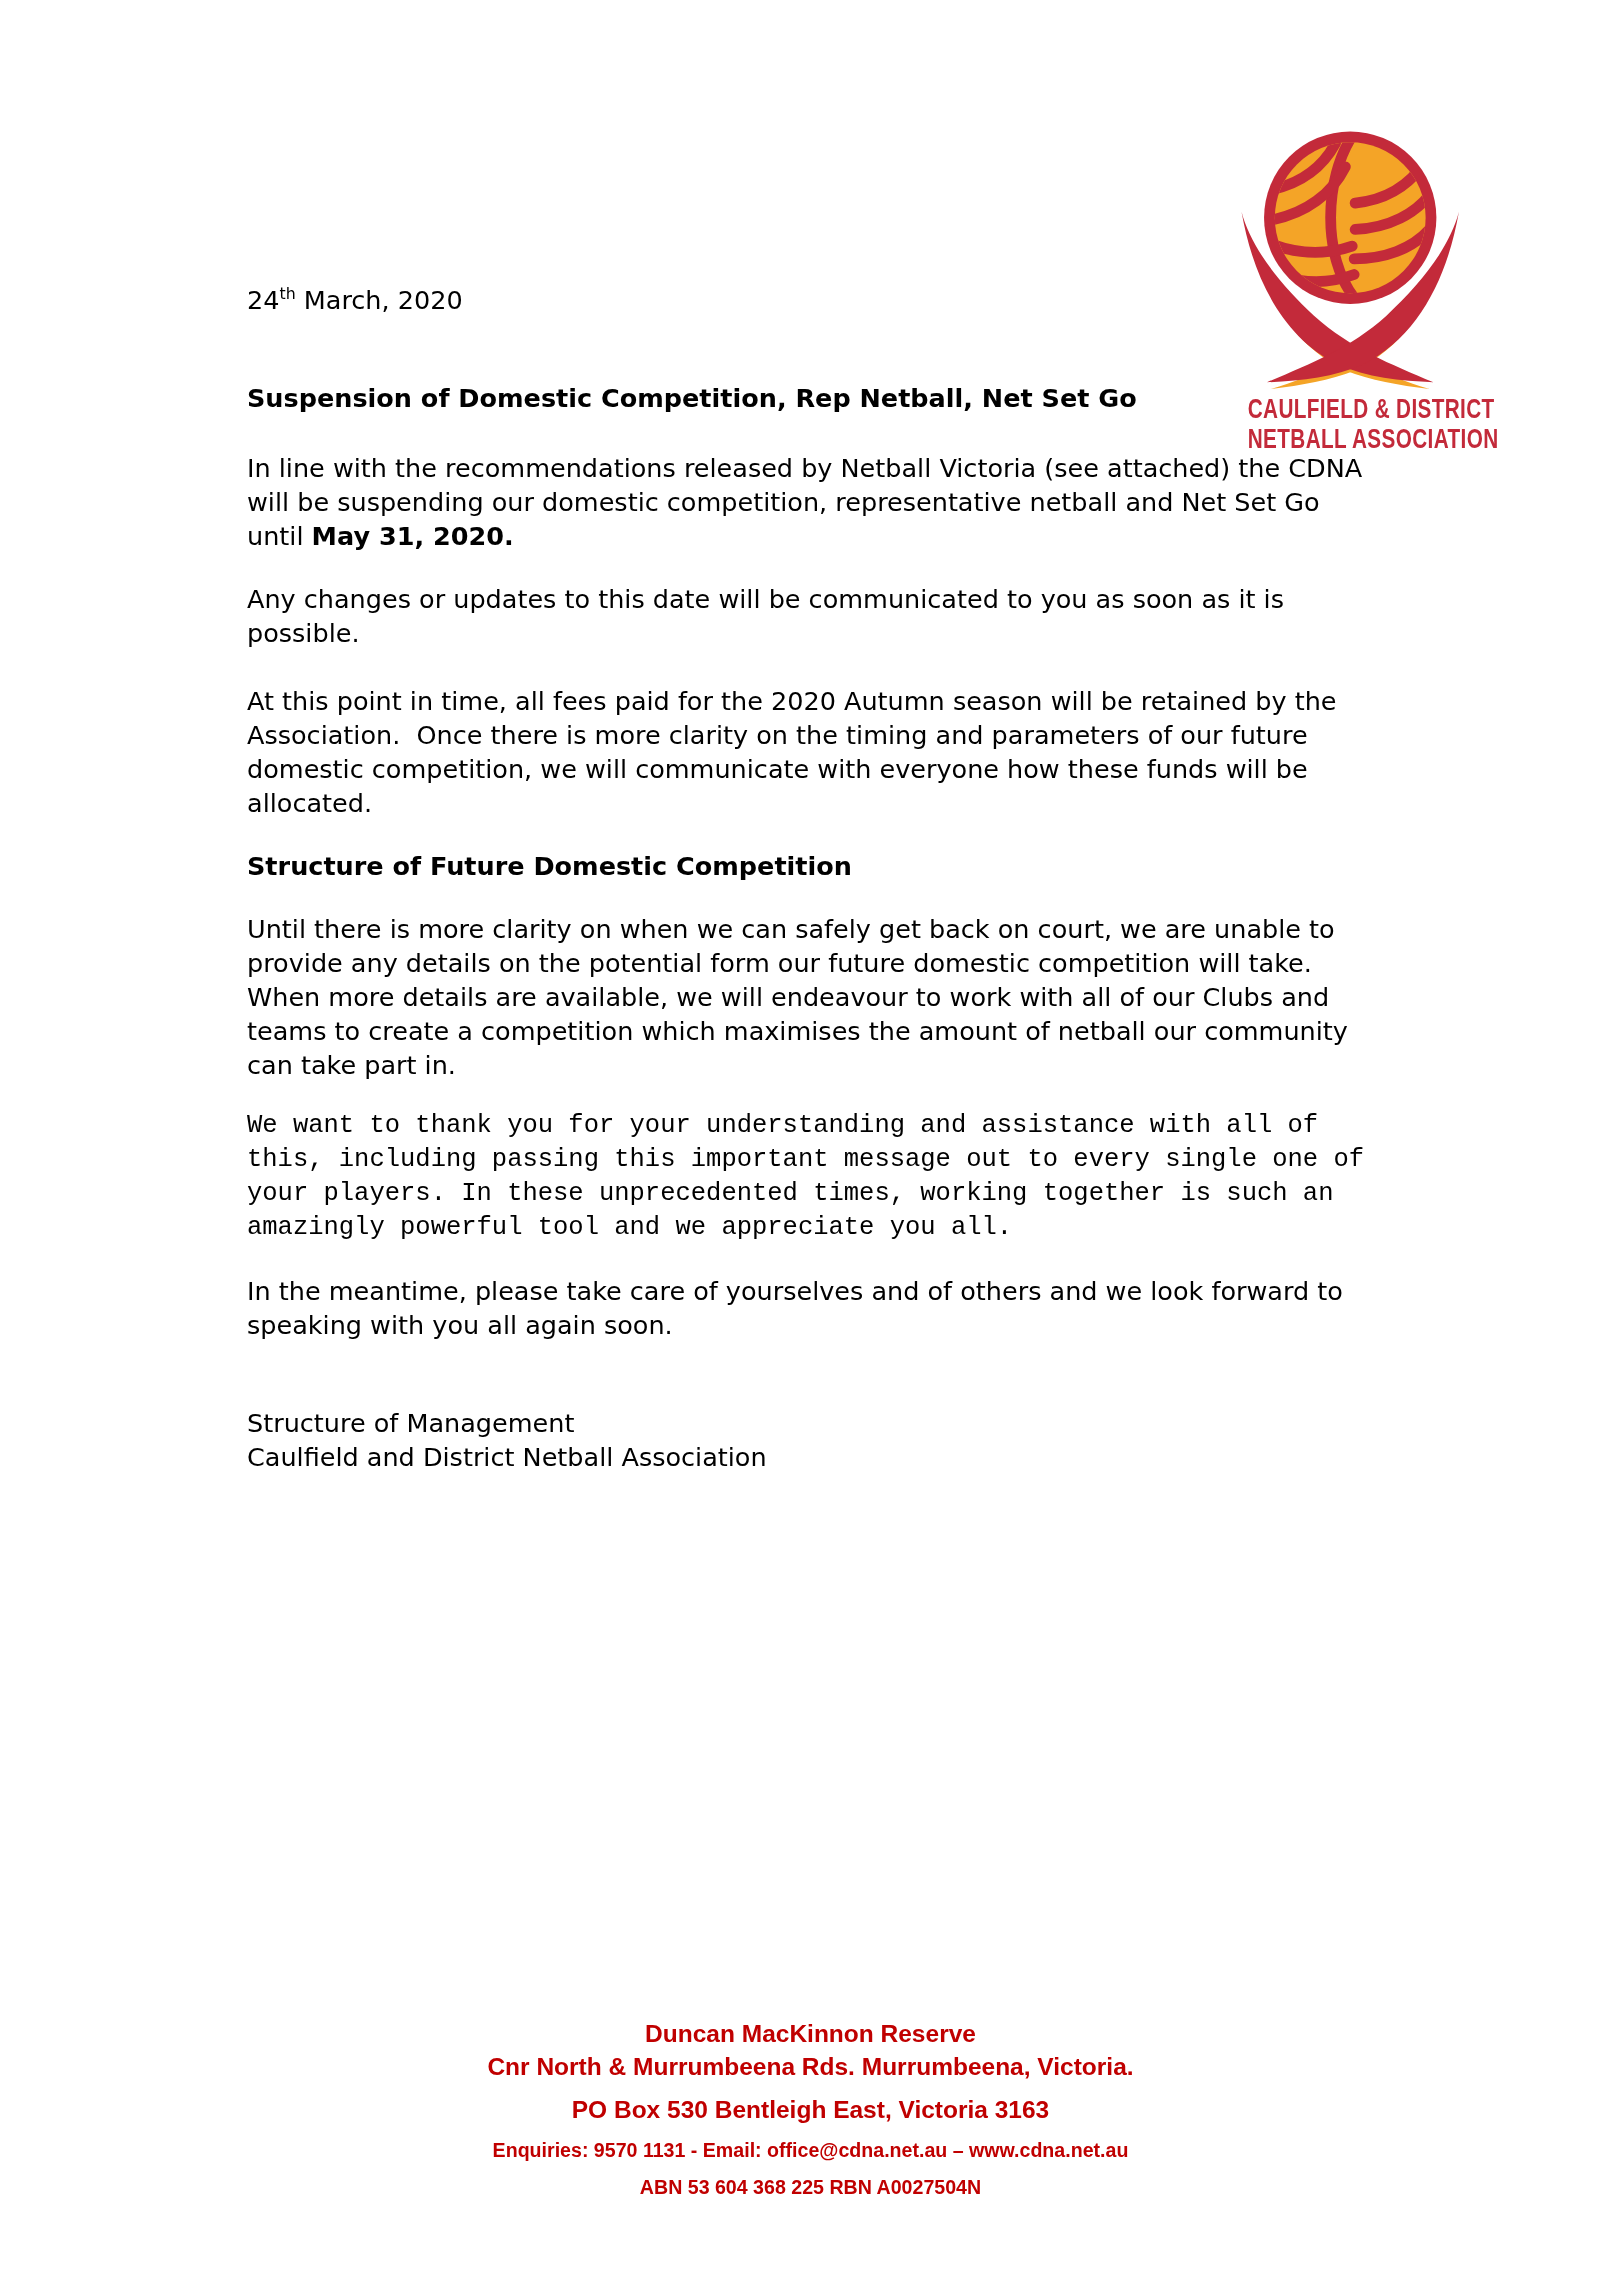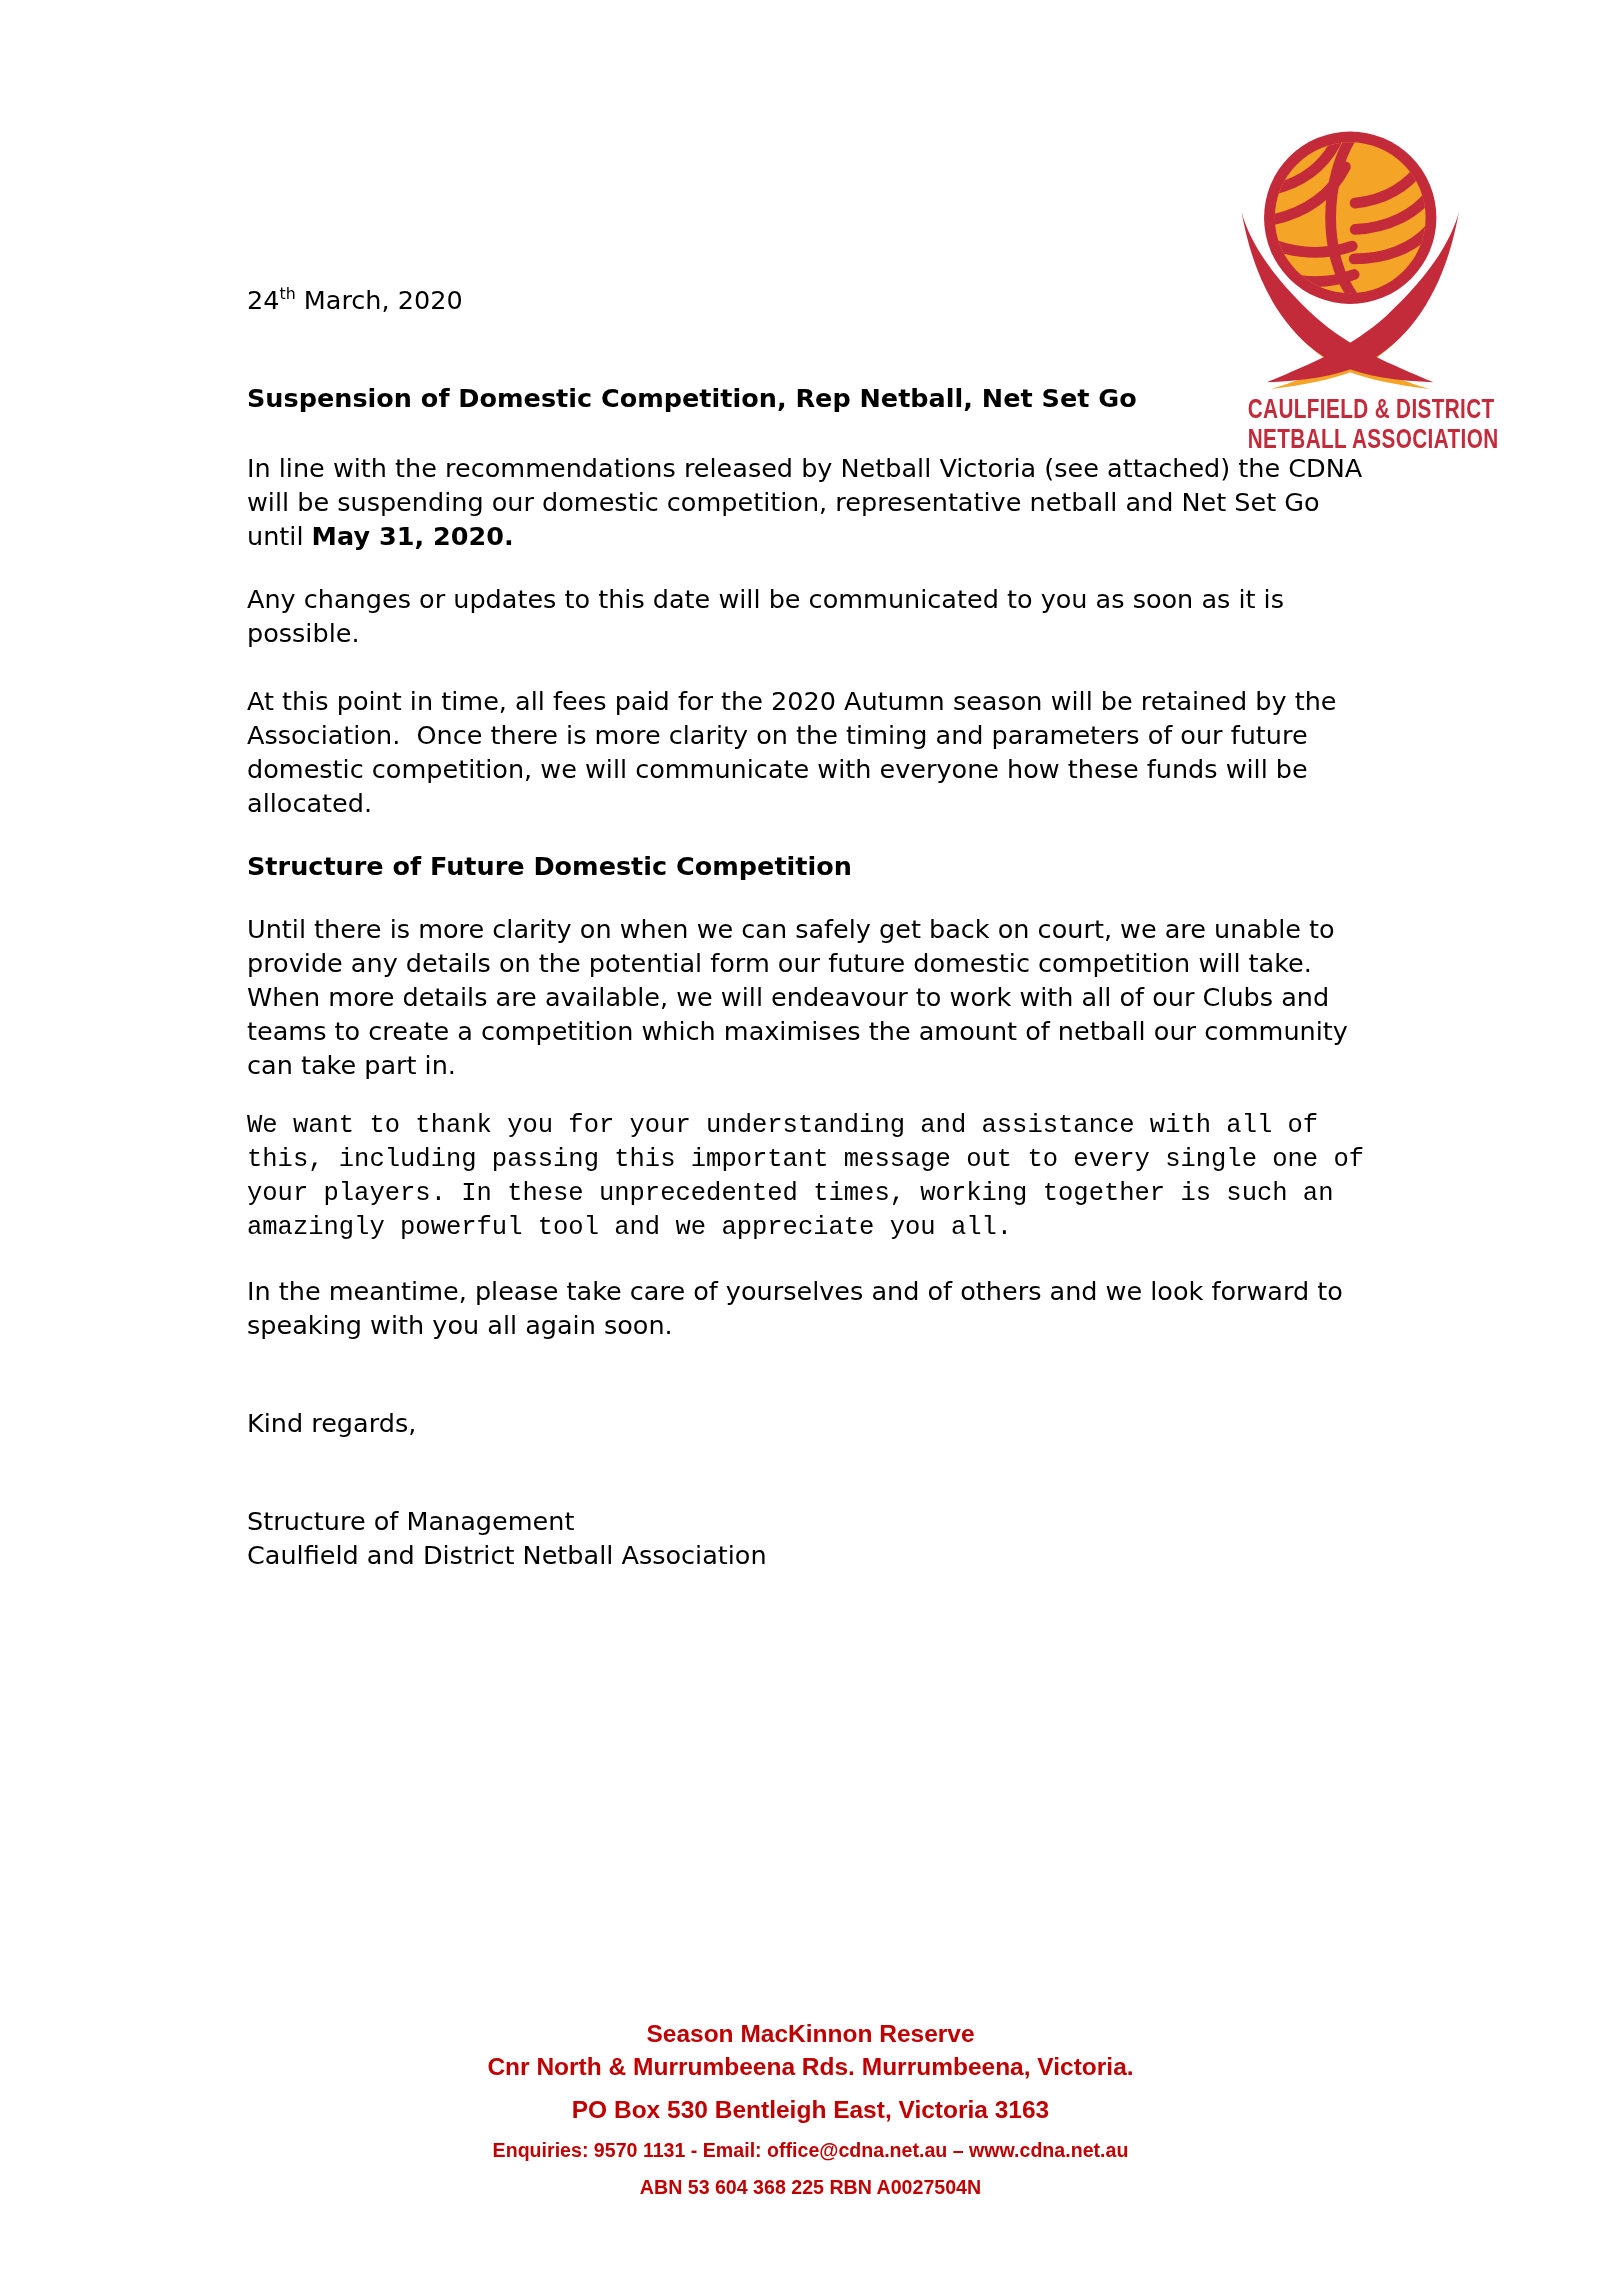--- a/index.html
+++ b/index.html
@@ -132,31 +132,30 @@
     <p class="mt35">At this point in time, all fees paid for the 2020 Autumn season will be retained by the Association.&nbsp; Once there is more clarity on the timing and parameters of our future domestic competition, we will communicate with everyone how these funds will be allocated.</p>
 
     <h3 class="mt30">Structure of Future Domestic Competition</h3>
 
     <p class="mt30">Until there is more clarity on when we can safely get back on court, we are unable to provide any details on the potential form our future domestic competition will take.&nbsp; When more details are available, we will endeavour to work with all of our Clubs and teams to create a competition which maximises the amount of netball our community can take part in.</p>
 
     <p class="mt28">We want to thank you for your understanding and assistance with all of this, including passing this important message out to every single one of your players. In these unprecedented times, working together is such an amazingly powerful tool and we appreciate you all.</p>
 
     <p class="mt30">In the meantime, please take care of yourselves and of others and we look forward to speaking with you all again soon.</p>
 
-    <p class="mt65">Kind regards,</p>
 
     <div class="mt65">
       <div>Structure of Management</div>
       <div>Caulfield and District Netball Association</div>
     </div>
 
   </div>
 
   <div class="footer">
-    <div class="f-big">Season MacKinnon Reserve</div>
+    <div class="f-big">Duncan MacKinnon Reserve</div>
     <div class="f-big">Cnr North &amp; Murrumbeena Rds. Murrumbeena, Victoria.</div>
     <div class="f-big f-gap">PO Box 530 Bentleigh East, Victoria 3163</div>
     <div class="f-small">Enquiries: 9570 1131 - Email: office@cdna.net.au – www.cdna.net.au</div>
     <div class="f-small">ABN 53 604 368 225 RBN A0027504N</div>
   </div>
 
 </div>
 
 
 </body></html>

